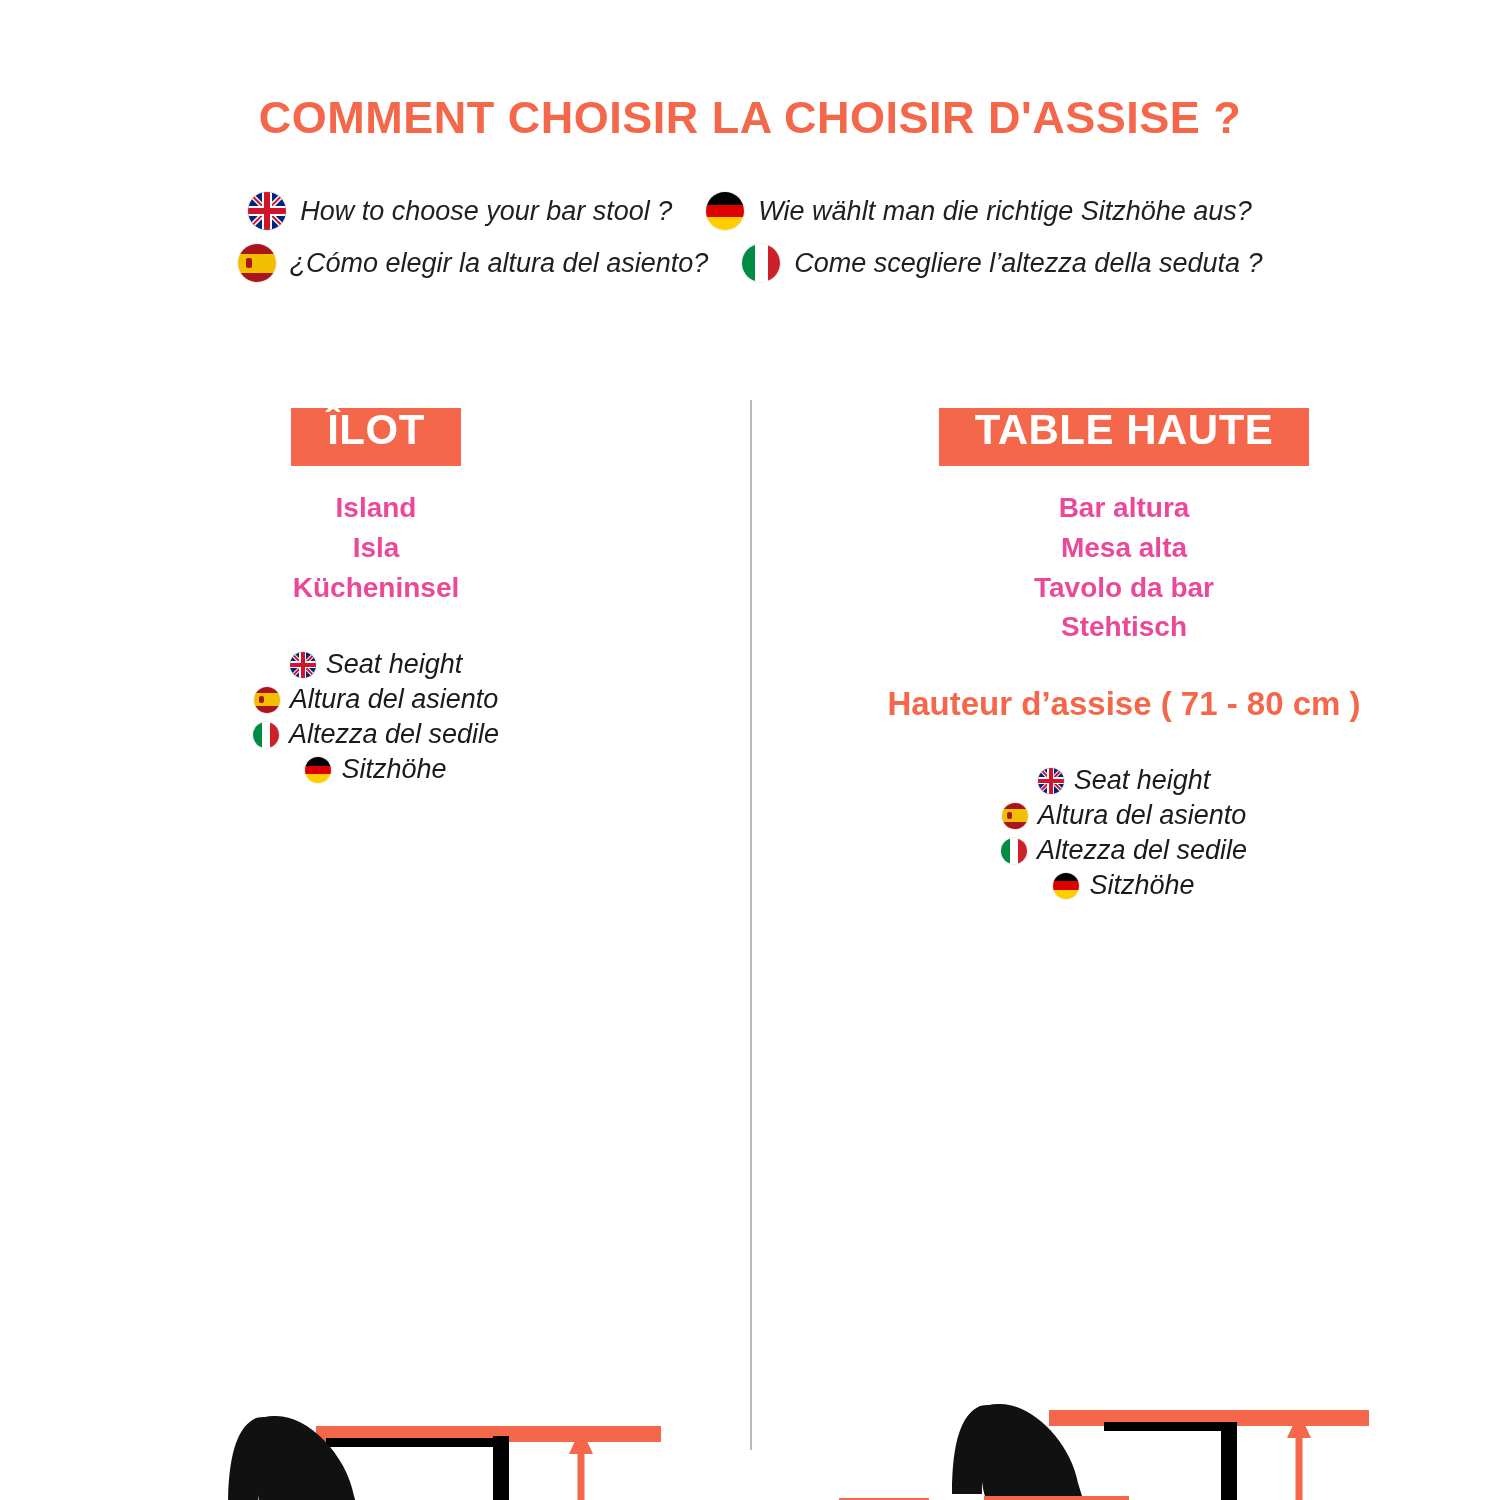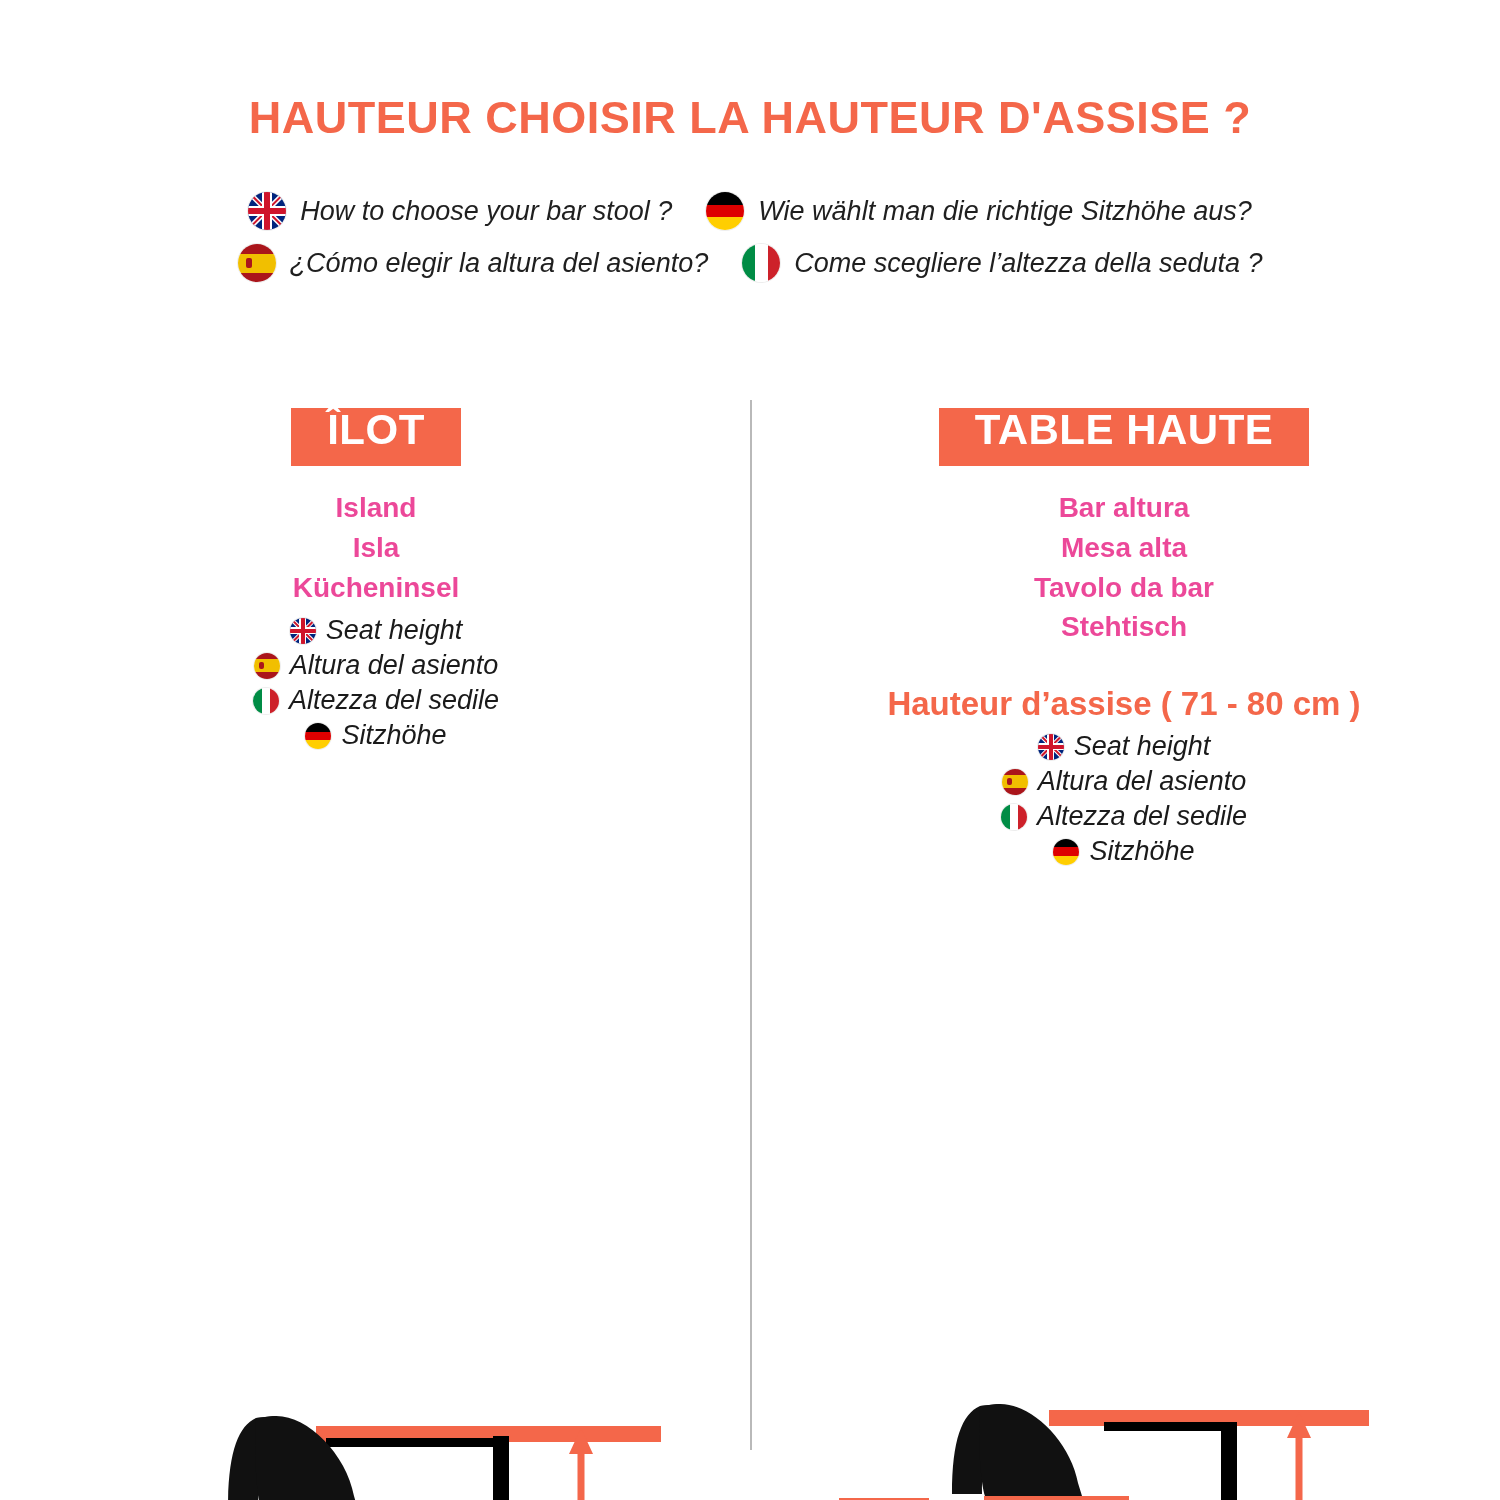--- a/index.html
+++ b/index.html
@@ -152,21 +152,21 @@
 
   .height-label {
     margin-top: 38px;
     text-align: center;
     font-size: 33px;
     font-weight: bold;
     color: #f4674a;
   }
 
   .legend {
-    margin-top: 8px;
+    margin-top: 42px;
     display: flex;
     flex-direction: column;
     align-items: center;
     gap: 4px;
   }
   .legend-row {
     display: flex;
     align-items: center;
     gap: 10px;
     font-size: 27px;
@@ -179,21 +179,21 @@
     position: absolute;
     left: 0;
     top: 990px;
   }
 </style>
 </head>
 <body>
 
 <div class="page">
 
-  <div class="title">HAUTEUR CHOISIR LA HAUTEUR D'ASSISE ?</div>
+  <div class="title">COMMENT CHOISIR LA CHOISIR D'ASSISE ?</div>
 
   <div class="subs">
 
     <div class="sub-row">
       <div class="sub-item">
         <span class="flag flag-uk sz-big">
           <span class="d1"></span>
             <span class="d2"></span>
           <span class="d1r"></span>
             <span class="d2r"></span>

